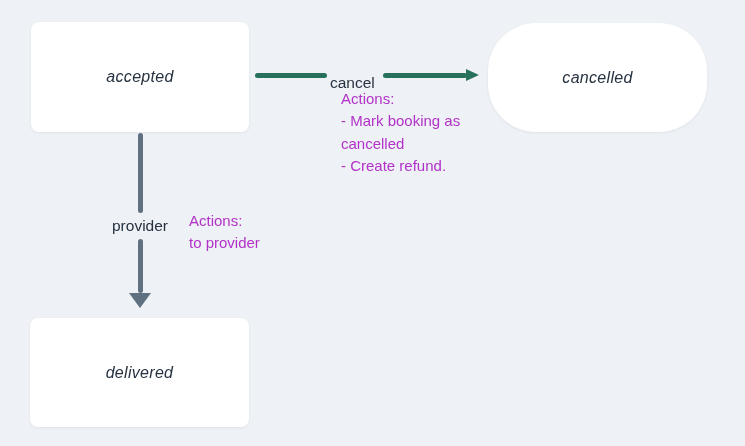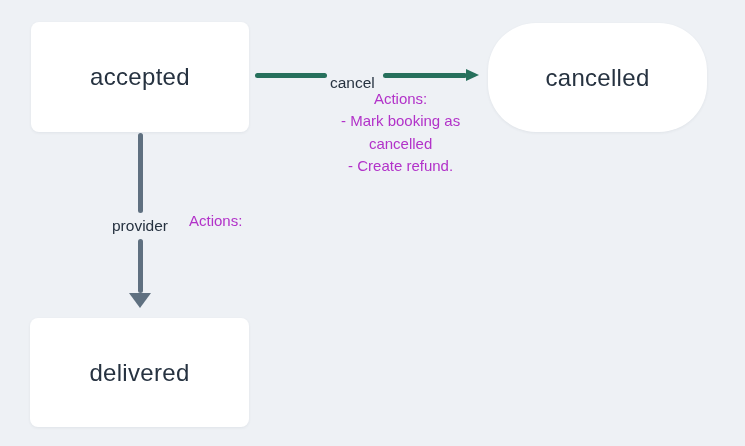--- a/index.html
+++ b/index.html
@@ -17,22 +17,23 @@
   }
   .state-node {
     position: absolute;
     background: var(--node-fill, #ffffff);
     box-shadow: 0 1px 3px rgba(40,50,65,0.07);
     display: flex;
     align-items: center;
     justify-content: center;
   }
   .node-label {
+    font-style: italic;
     font-weight: 500;
-    font-size: 24px;
+    font-size: 16px;
     letter-spacing: 0.3px;
     color: var(--node-text, #263240);
   }
   .node-accepted  { left: 31px;  top: 22px;  width: 218px; height: 110px; border-radius: 8px; }
   .node-cancelled { left: 488px; top: 23px;  width: 219px; height: 109px; border-radius: 48px; }
   .node-delivered { left: 30px;  top: 318px; width: 219px; height: 109px; border-radius: 8px; align-items: center; }
 
   .edge-label {
     position: absolute;
     font-size: 15.5px;
@@ -65,21 +66,20 @@
     border-right: 11px solid transparent;
   }
 
   .actions-block {
     position: absolute;
     font-size: 15px;
     line-height: 22.4px;
     font-weight: 500;
     color: var(--actions-text, #b232c9);
     white-space: nowrap;
-    text-align: center;
   }
   .actions-cancel   { left: 341px; top: 88px; }
   .actions-complete { left: 189px; top: 210px; }
 </style>
 </head>
 <body>
 
 <div class="canvas">
 
   <div class="state-node node-accepted">
@@ -106,15 +106,16 @@
     <div>- Create refund.</div>
   </div>
 
   <div class="seg-v complete-seg-1"></div>
   <span class="edge-label complete-label">provider</span>
   <div class="seg-v complete-seg-2"></div>
   <div class="complete-head"></div>
 
   <div class="actions-block actions-complete">
     <div>Actions:</div>
+    <div>to provider</div>
   </div>
 
 </div>
 
 </body></html>

